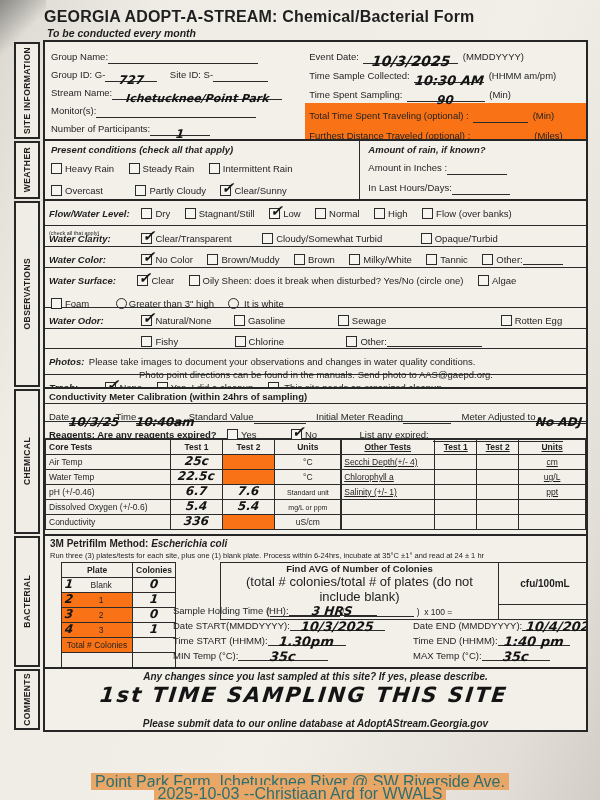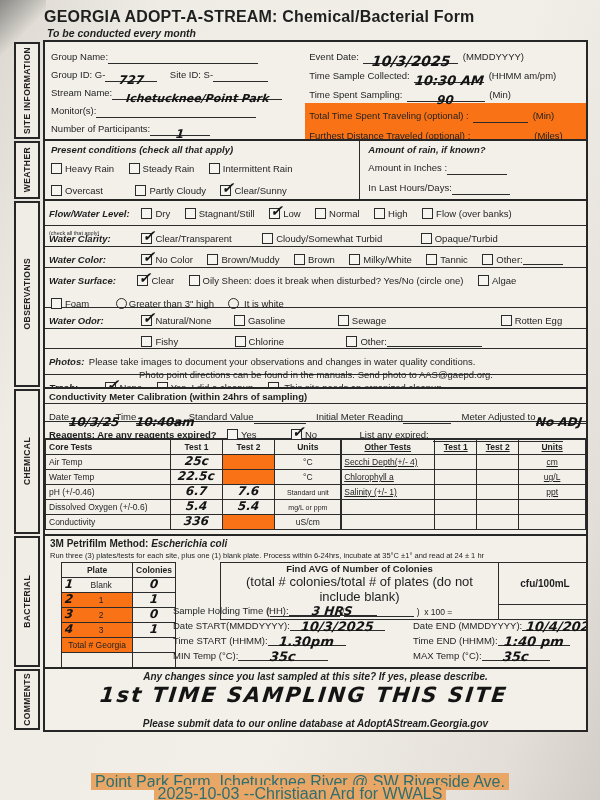--- a/index.html
+++ b/index.html
@@ -326,21 +326,21 @@
                 <td style="text-align:center;"><span class="hw hwv">0</span></td>
               </tr>
           <tr style="height:13px;">
                 <td class="gray">
                   <span class="hw hwv" style="float:left;">4</span>
                   <span style="display:block;text-align:center;">3</span>
                 </td>
                 <td style="text-align:center;"><span class="hw hwv">1</span></td>
               </tr>
           <tr style="height:13px;">
-                <td class="gray" style="text-align:center;">Total # Georgia</td>
+                <td class="gray" style="text-align:center;">Total # Colonies</td>
                 <td></td>
               </tr>
           <tr style="height:13px;">
                 <td></td>
                 <td></td>
               </tr>
         </tbody>
           </table>
         <table style="position:absolute;left:175px;top:26px;width:372px;">
           <tbody>

